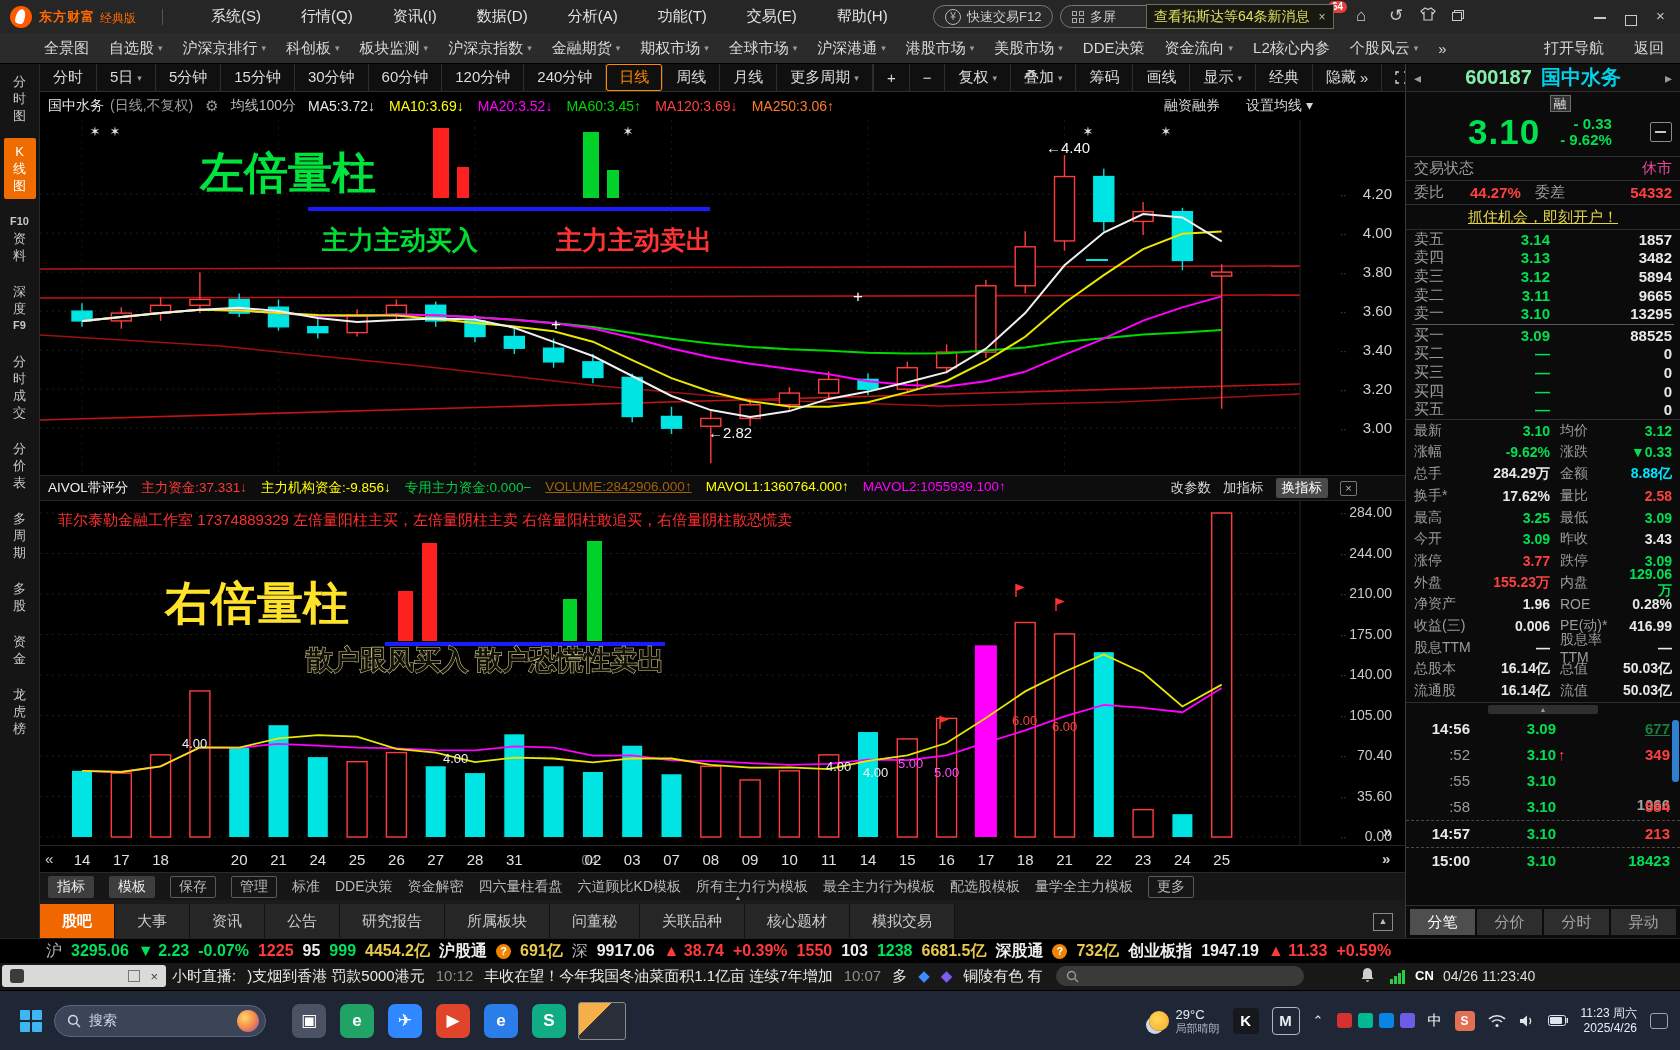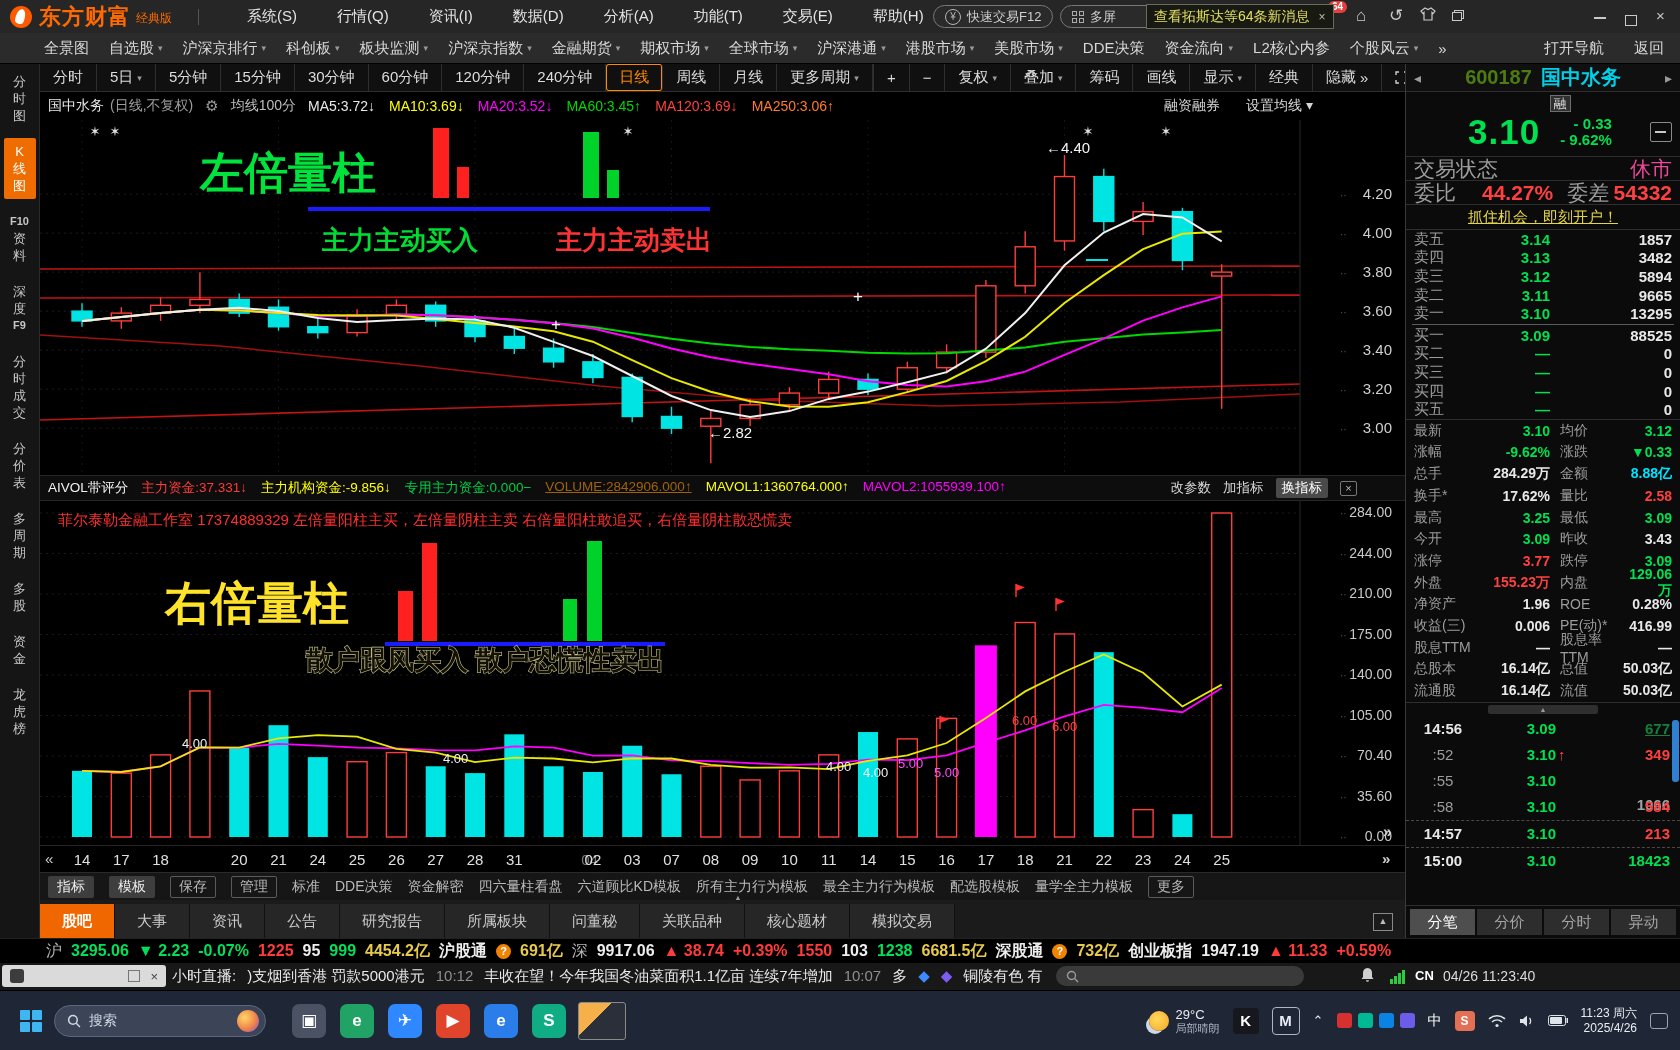--- a/index.html
+++ b/index.html
@@ -5,21 +5,21 @@
   html,body{margin:0;padding:0;background:#000;}
   body{font-family:"Liberation Sans","DejaVu Sans",sans-serif;}
   #app{position:relative;width:1680px;height:1050px;overflow:hidden;background:#000;color:#ddd;font-size:14px;}
   .abs{position:absolute;}
   svg text{font-family:"Liberation Sans","DejaVu Sans",sans-serif;}
 
   
   #titlebar{left:0;top:0;width:1680px;height:33px;background:#262626;border-bottom:1px solid #0a0a0a;display:flex;align-items:center;}
   .logo-dot{width:22px;height:22px;border-radius:50%;background:#ff5a00;position:relative;margin:0 7px 0 10px;flex:none;}
   .logo-dot::after{content:"";position:absolute;left:6px;top:3px;width:9px;height:15px;background:#fff;border-radius:60% 60% 50% 50%/65% 65% 35% 35%;transform:rotate(16deg);}
-  .brand{color:#ff6a00;font-size:22px;font-weight:bold;letter-spacing:1px;}
+  .brand{color:#ff6a00;font-size:13px;font-weight:bold;letter-spacing:1px;}
   .edition{color:#ff6a00;font-size:12px;margin-left:5px;margin-top:4px;}
   .tb-sep{width:1px;height:16px;background:#555;margin-left:26px;}
   #menu{display:flex;margin-left:48px;gap:40px;font-size:15px;color:#e3e3e3;}
   .pill{position:absolute;top:5px;height:21px;border:1px solid #787878;border-radius:12px;display:flex;align-items:center;gap:6px;padding:0 11px;color:#cfcfcf;font-size:13px;background:#2a2a2a;}
   .yuan-circ{width:14px;height:14px;border:1px solid #b5b5b5;border-radius:50%;font-size:10px;line-height:13px;text-align:center;color:#b5b5b5;}
   .grid4{width:12px;height:12px;display:grid;grid-template-columns:5px 5px;grid-template-rows:5px 5px;gap:2px;}
   .grid4 span{background:none;border:1px solid #aaa;}
   #tooltip{position:absolute;left:1146px;top:4px;height:23px;background:#191913;border:1px solid #6b6b5a;display:flex;align-items:center;gap:9px;padding:0 7px;color:#dfe05e;font-size:14px;z-index:5;}
   #tooltip .x{color:#bdbd9a;font-size:12px;}
   .tb-ico{position:absolute;top:5px;color:#c9c9c9;font-size:17px;line-height:22px;}
@@ -48,21 +48,21 @@
   
   #periodbar{left:40px;top:64px;width:1365px;height:28px;background:#101010;border-bottom:1px solid #2e2e2e;display:flex;align-items:stretch;font-size:15px;color:#dcdcdc;box-sizing:border-box;}
   .p-cell{display:flex;align-items:center;gap:4px;padding:0 13px;border-right:1px solid #2e2e2e;white-space:nowrap;}
   .p-cell.active{color:#ff8a00;box-shadow:inset 0 0 0 1px #ff8a00;border-radius:3px;}
   #p-tools{margin-left:auto;display:flex;align-items:stretch;}
   #p-tools .p-cell{border-left:1px solid #2e2e2e;border-right:none;}
 
   
   #symhead{left:1405px;top:64px;width:275px;height:28px;background:#101010;border-left:1px solid #3a3a3a;border-bottom:1px solid #2e2e2e;box-sizing:border-box;display:flex;align-items:center;justify-content:center;gap:9px;}
   #symhead .arr{color:#9a9a9a;font-size:14px;position:absolute;}
-  .code{color:#4d7c0f;font-size:20px;font-weight:bold;text-align:right;}
+  .code{color:#86efac;font-size:20px;font-weight:bold;text-align:right;}
   .sname{color:#00d0e8;font-size:20px;font-weight:bold;}
 
   
   #marow{left:40px;top:92px;width:1365px;height:28px;background:#000;display:flex;align-items:center;gap:12px;font-size:14px;color:#cfcfcf;padding-left:8px;box-sizing:border-box;}
   #marow .gear{color:#9a9a9a;font-size:15px;}
   #ma-right{margin-left:auto;display:flex;gap:26px;padding-right:92px;color:#d6d6d6;}
 
   
   #mainchart{left:40px;top:120px;}
   #volchart{left:40px;top:501px;}
@@ -95,40 +95,40 @@
   
   #rightpanel{left:1405px;top:92px;width:275px;height:846px;background:#0b0b0b;border-left:1px solid #3a3a3a;box-sizing:border-box;display:flex;flex-direction:column;}
   .rp-sec{border-bottom:1px solid #2e2e2e;}
   #badge-row{height:20px;display:flex;justify-content:center;}
   #q-badge{margin-left:34px;margin-top:3px;background:#2f2f2f;border:1px solid #6e6e6e;color:#dcdcdc;font-size:13px;line-height:16px;padding:0 3px;}
   #price-row{display:flex;align-items:center;padding:0 8px 4px 62px;}
   #q-price{font-size:35px;font-weight:bold;color:#00e050;letter-spacing:1px;}
   #chg-col{margin-left:20px;display:flex;flex-direction:column;align-items:flex-end;color:#00e050;font-size:15px;font-weight:bold;line-height:16px;}
   #minusbox{margin-left:auto;width:20px;height:18px;border:1px solid #8a8a8a;border-radius:2px;position:relative;}
   #minusbox::after{content:"";position:absolute;left:4px;top:8px;width:11px;height:2px;background:#c9c9c9;}
-  .rp-line{display:flex;align-items:center;height:23px;padding:0 8px;font-size:21px;}
+  .rp-line{display:flex;align-items:center;height:23px;padding:0 8px;font-size:15px;}
   .rp-line .lab{color:#9c9c9c;}
   .rp-line .right{margin-left:auto;}
   #ad-row{height:24px;display:flex;align-items:center;justify-content:center;font-size:15px;color:#e4d44b;text-decoration:underline;}
   .q-row{display:flex;align-items:center;height:18.6px;padding:0 8px;font-size:15px;}
   .q-row .lab{width:50px;color:#9c9c9c;}
   .q-row .p{width:86px;text-align:right;font-weight:bold;}
   .q-row .v{flex:1;text-align:right;color:#e8e8e8;font-weight:bold;}
   #q-sep{height:1px;background:#5a5a5a;margin:1px 6px;}
   .s-row{display:flex;align-items:center;height:21.7px;padding:0 8px;font-size:14px;}
   .s-row .l1{width:64px;color:#9c9c9c;}
   .s-row .v1{width:72px;text-align:right;font-weight:bold;}
   .s-row .l2{width:68px;padding-left:10px;color:#9c9c9c;box-sizing:border-box;}
   .s-row .v2{flex:1;text-align:right;font-weight:bold;}
   #handle{height:13px;display:flex;align-items:center;justify-content:center;}
   #handle div{width:110px;height:9px;background:#2f2f2f;border-radius:2px;color:#9a9a9a;font-size:7px;text-align:center;line-height:9px;}
   #ticks{position:relative;}
   .tk-row{display:flex;align-items:center;height:26px;padding:0 10px;font-size:15px;}
   .tk-row.sep{border-top:1px dashed #4a4a4a;}
-  .tk-t{width:54px;text-align:center;color:#9c9c9c;}
+  .tk-t{width:54px;text-align:right;color:#9c9c9c;}
   .tk-t.b{color:#e8e8e8;font-weight:bold;}
   .tk-p{width:86px;text-align:right;font-weight:bold;}
   .tk-arrow{color:#ff4040;font-weight:bold;margin-left:2px;}
   .tk-v{flex:1;text-align:right;font-weight:bold;}
   #tk-scroll{position:absolute;right:1px;top:4px;width:7px;height:62px;background:#2f80d0;border-radius:3px;}
   #rp-tabs{margin-top:auto;display:flex;gap:2px;padding:3px 4px;border-top:1px solid #2e2e2e;}
   .rtab{flex:1;height:26px;display:flex;align-items:center;justify-content:center;background:#2d2d2d;color:#a5a5a5;font-size:15px;}
   .rtab.active{background:#4e4e4e;color:#fff;}
 
   

